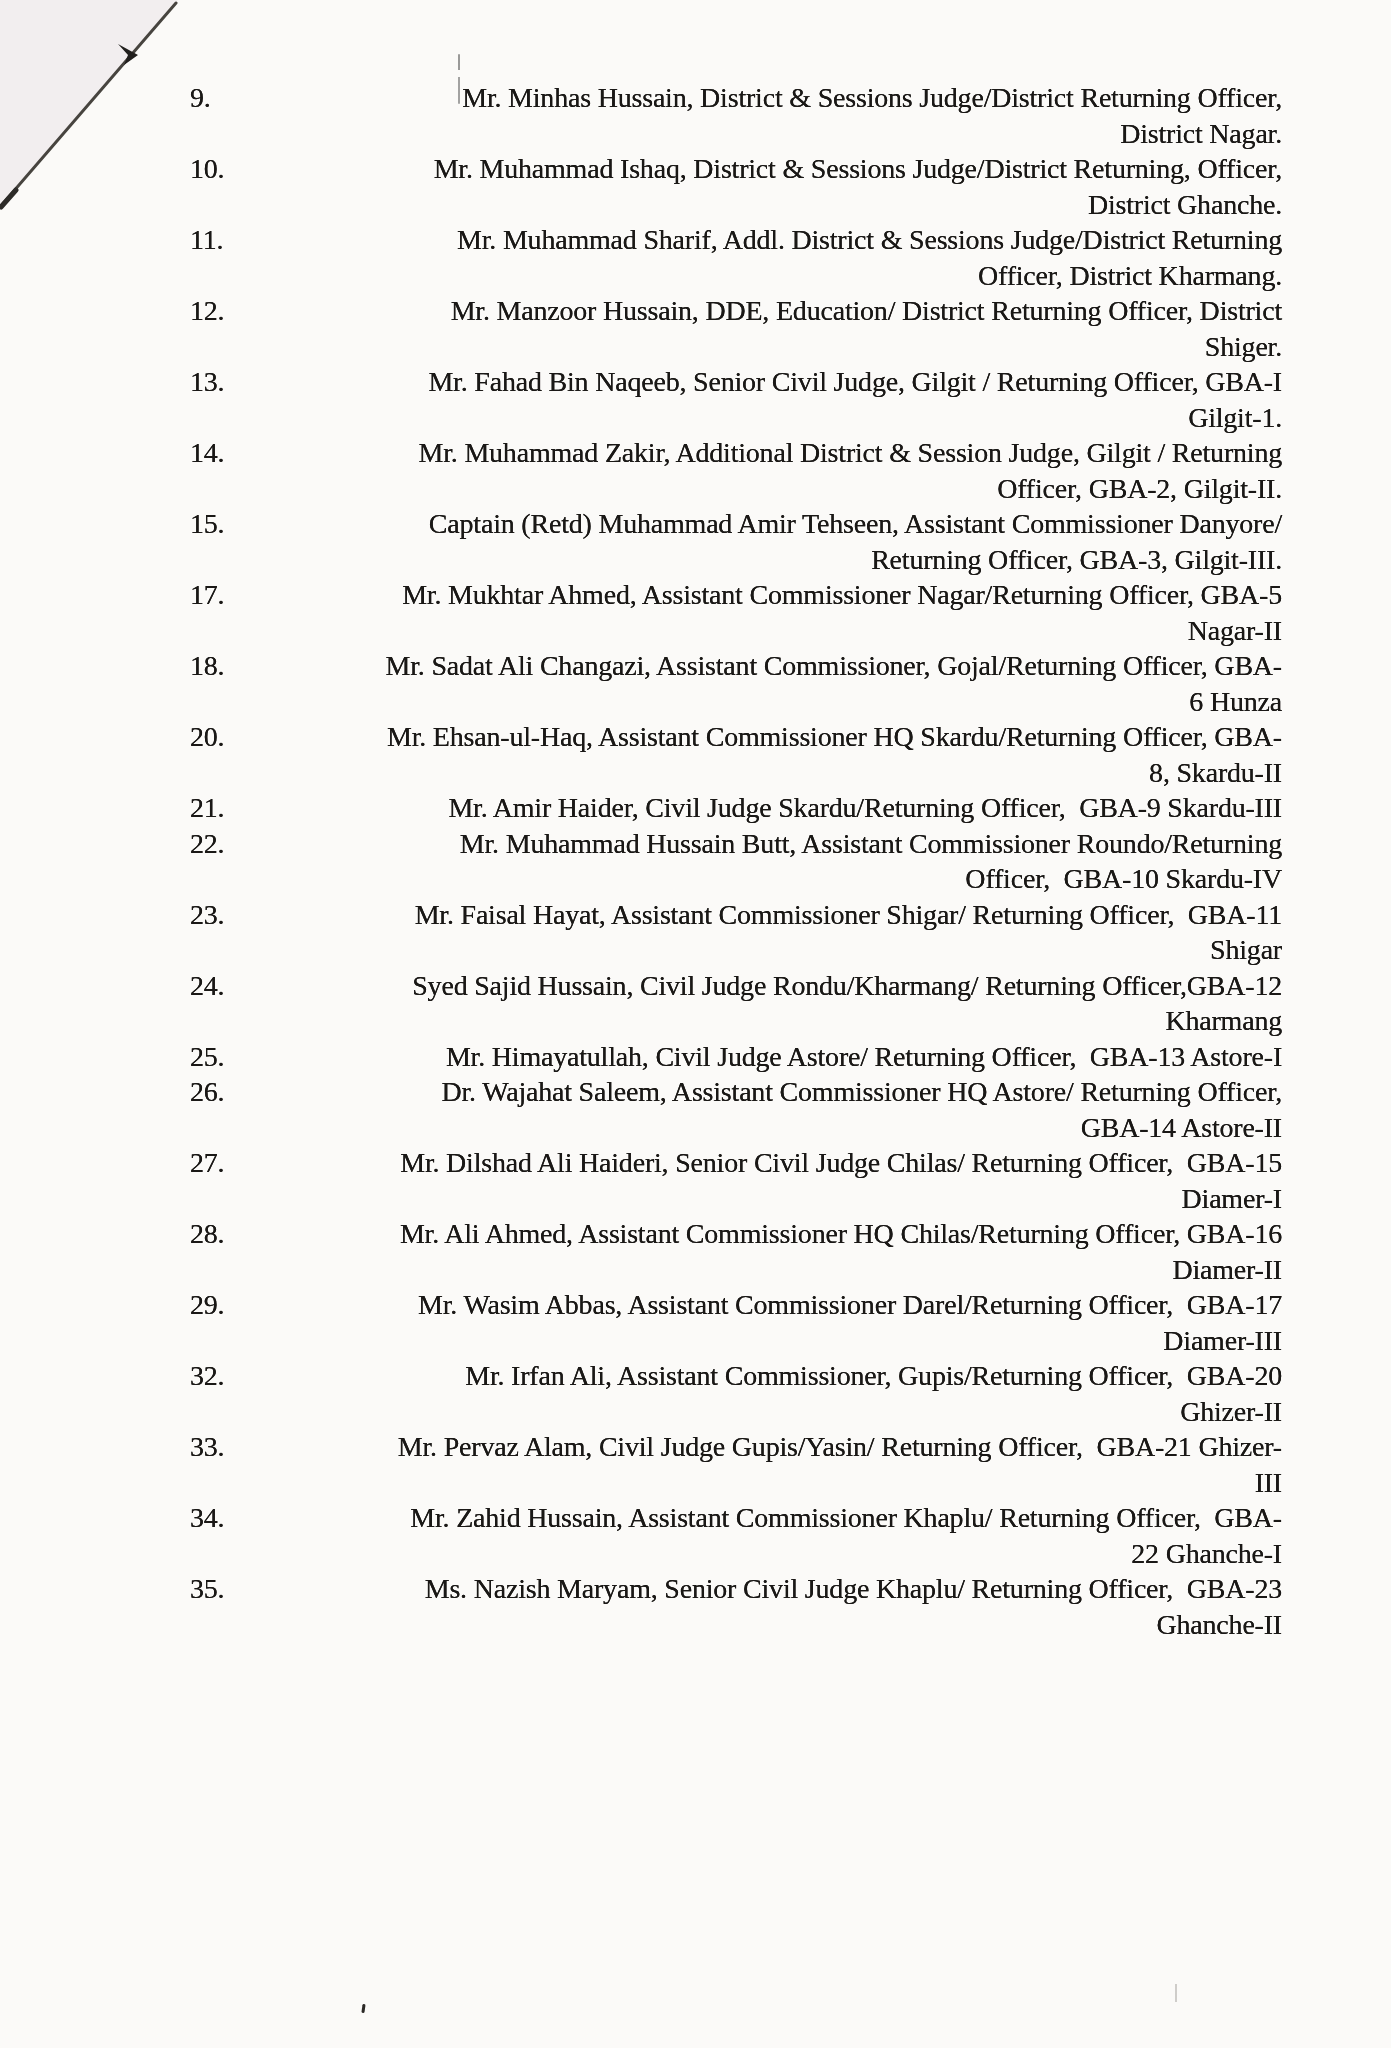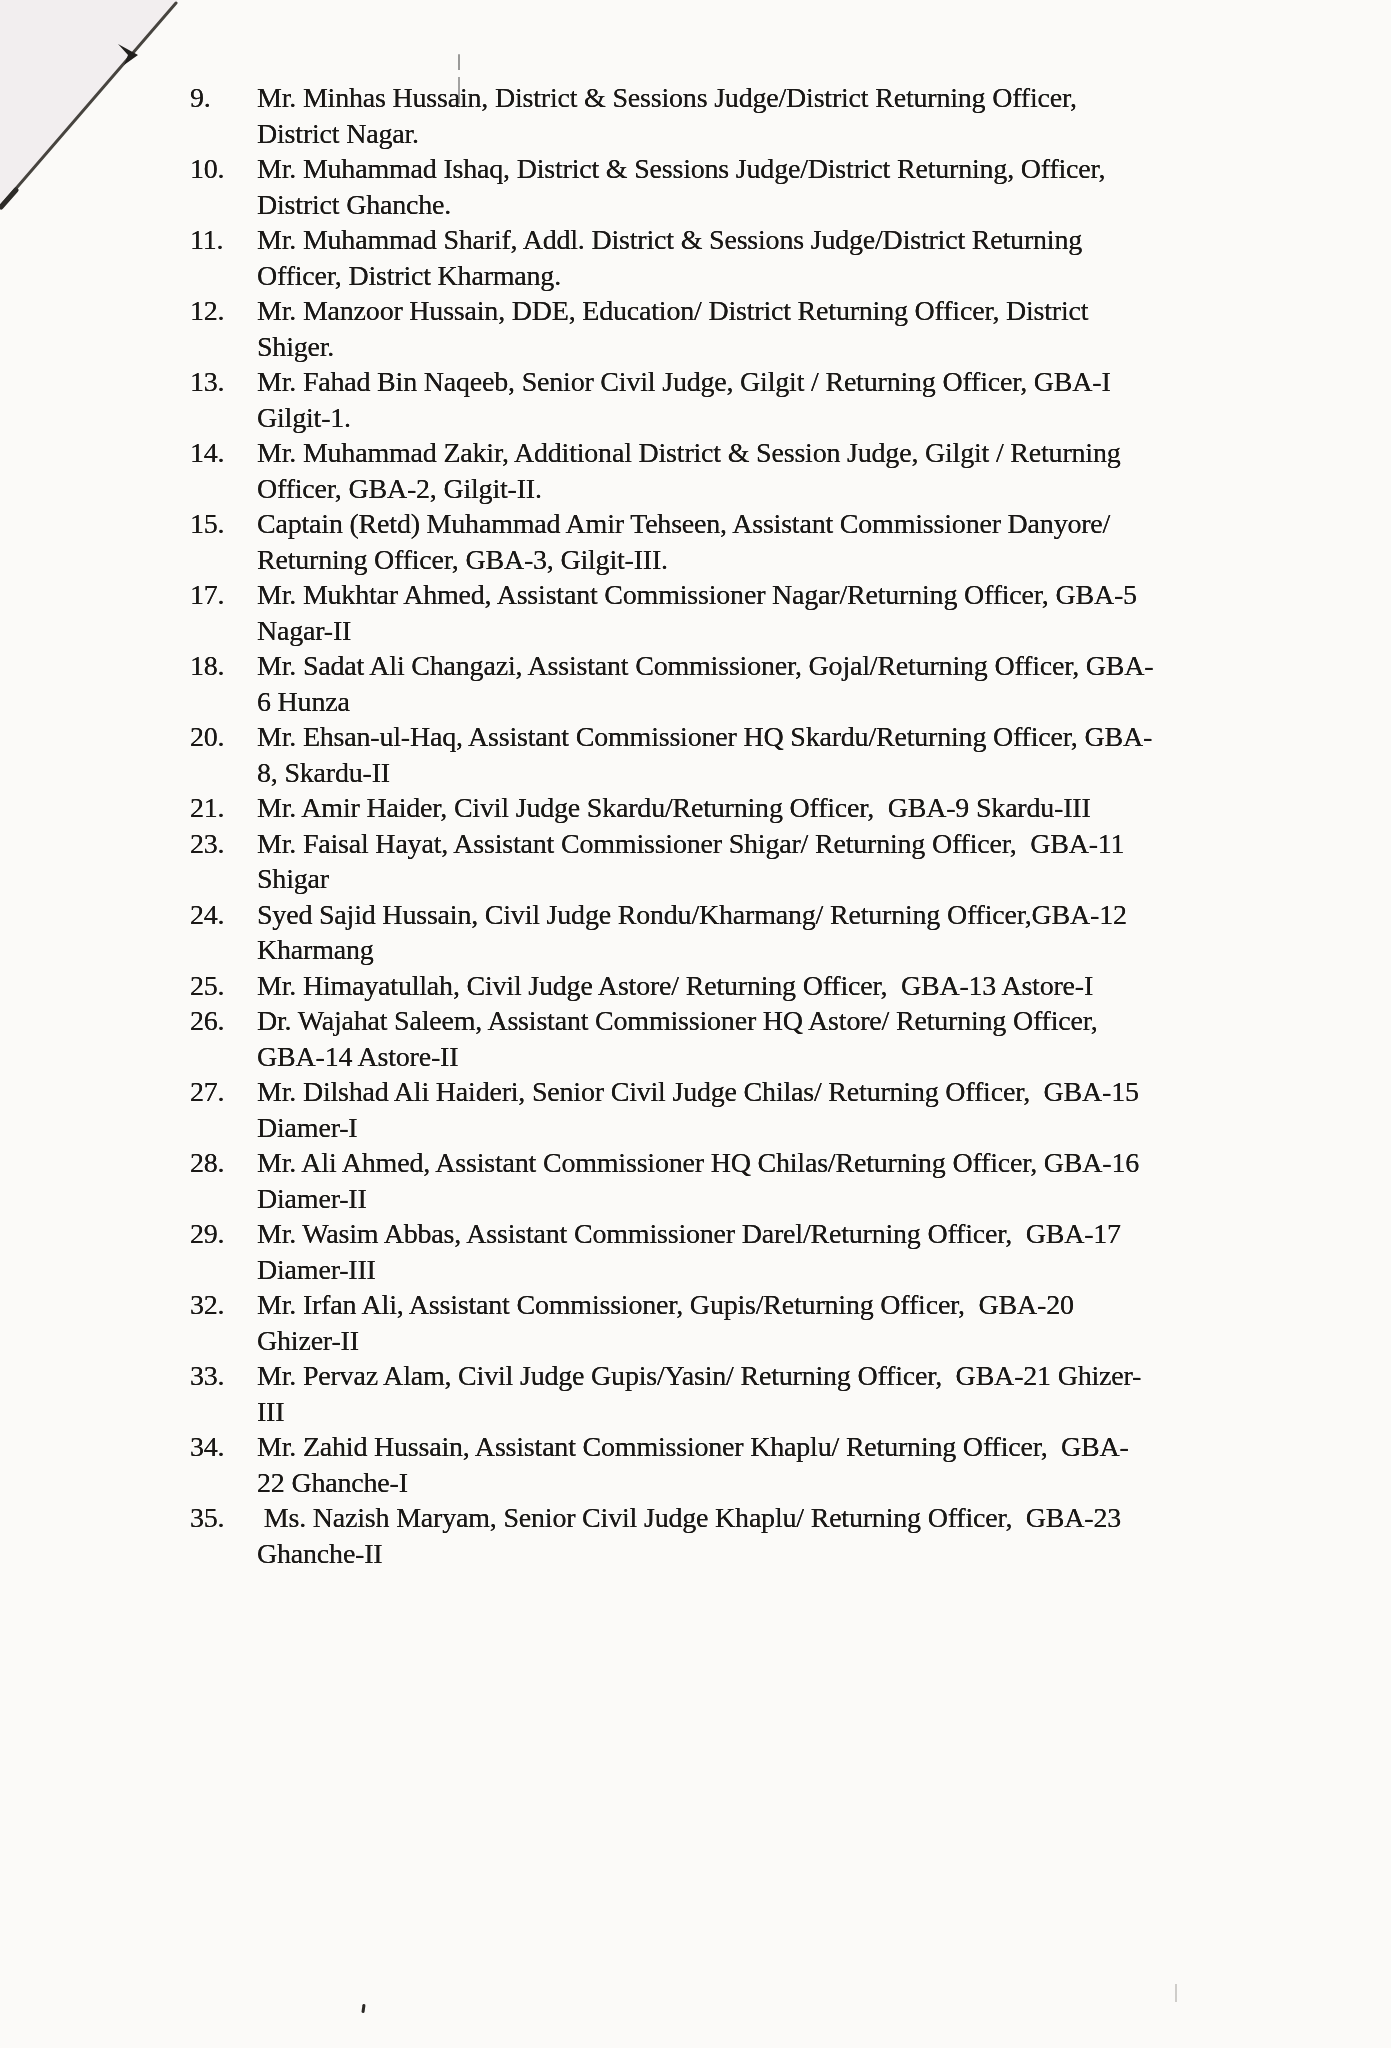--- a/index.html
+++ b/index.html
@@ -32,20 +32,21 @@
     text-shadow:0 0 .4px #1a1816;
   }
   .item{display:flex;align-items:flex-start;}
   .num{
     flex:0 0 67px;width:67px;
     white-space:pre;
   }
   .text{
     flex:1 1 auto;
     white-space:pre-wrap;
+    text-align:right;
   }
 </style>
 </head>
 <body>
 
 <div class="page">
 
   <svg class="corner-artifact" width="230" height="230" viewBox="0 0 230 230" aria-hidden="true">
     <polygon points="0,0 178,0 0,208" fill="#f2eeef"></polygon>
     <line x1="176" y1="3" x2="0" y2="207" stroke="#47443f" stroke-width="3" stroke-linecap="round"></line>
@@ -121,20 +122,25 @@
         <span class="num">20.</span>
         <span class="text">Mr. Ehsan-ul-Haq, Assistant Commissioner HQ Skardu/Returning Officer, GBA-
 8, Skardu-II</span>
       </li>
 
       <li class="item">
         <span class="num">21.</span>
         <span class="text">Mr. Amir Haider, Civil Judge Skardu/Returning Officer,  GBA-9 Skardu-III</span>
       </li>
 
+      <li class="item">
+        <span class="num">22.</span>
+        <span class="text">Mr. Muhammad Hussain Butt, Assistant Commissioner Roundo/Returning
+Officer,  GBA-10 Skardu-IV</span>
+      </li>
 
       <li class="item">
         <span class="num">23.</span>
         <span class="text">Mr. Faisal Hayat, Assistant Commissioner Shigar/ Returning Officer,  GBA-11
 Shigar</span>
       </li>
 
       <li class="item">
         <span class="num">24.</span>
         <span class="text">Syed Sajid Hussain, Civil Judge Rondu/Kharmang/ Returning Officer,GBA-12

